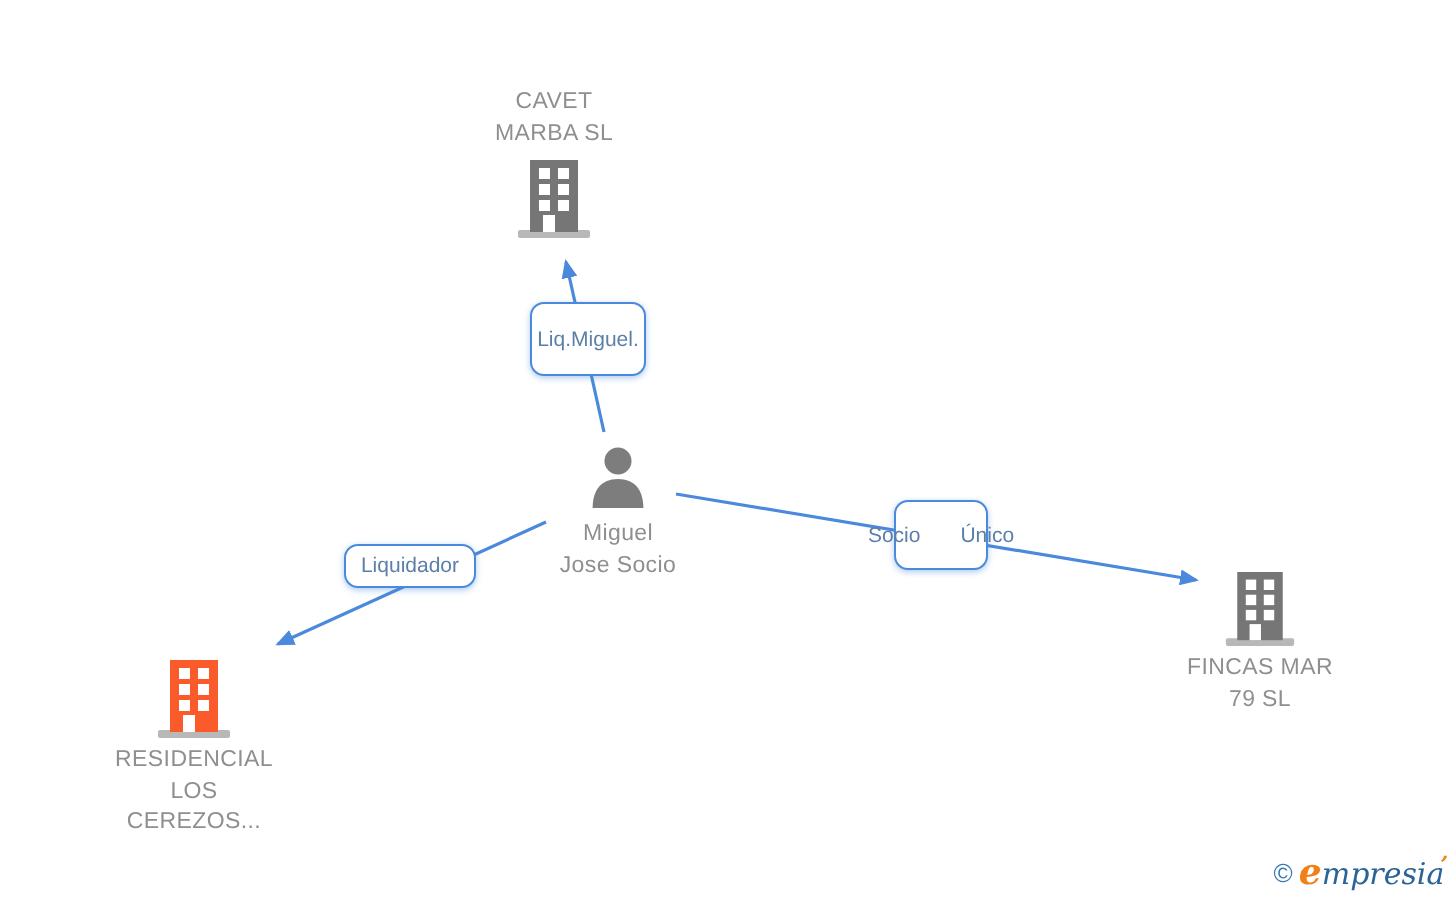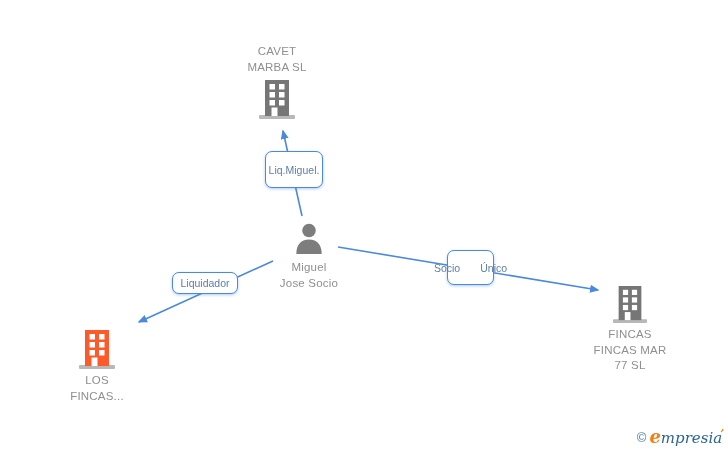--- a/index.html
+++ b/index.html
@@ -127,41 +127,41 @@
       <rect x="7" y="1" width="24" height="36" fill="#767676"></rect>
       <rect x="11.5" y="5" width="5.5" height="5.5" fill="#fff"></rect>
       <rect x="21" y="5" width="5.5" height="5.5" fill="#fff"></rect>
       <rect x="11.5" y="13" width="5.5" height="5.5" fill="#fff"></rect>
       <rect x="21" y="13" width="5.5" height="5.5" fill="#fff"></rect>
       <rect x="11.5" y="21" width="5.5" height="5.5" fill="#fff"></rect>
       <rect x="21" y="21" width="5.5" height="5.5" fill="#fff"></rect>
       <rect x="13.5" y="28.5" width="6" height="8.5" fill="#fff"></rect>
     </svg>
     <div class="node-label" style="margin-top:4px;">
-      <span>FINCAS</span>
       <span>FINCAS MAR</span>
-      <span>77 SL</span>
+      <span>79 SL</span>
     </div>
   </div>
 
   <div class="node" style="left:27px;top:329px;width:140px;">
     <svg class="icon" width="38" height="40" viewBox="0 0 38 40">
       <rect x="1" y="36" width="36" height="4" rx="1" fill="#b8b8b8"></rect>
       <rect x="7" y="1" width="24" height="36" fill="#fb5a2a"></rect>
       <rect x="11.5" y="5" width="5.5" height="5.5" fill="#fff"></rect>
       <rect x="21" y="5" width="5.5" height="5.5" fill="#fff"></rect>
       <rect x="11.5" y="13" width="5.5" height="5.5" fill="#fff"></rect>
       <rect x="21" y="13" width="5.5" height="5.5" fill="#fff"></rect>
       <rect x="11.5" y="21" width="5.5" height="5.5" fill="#fff"></rect>
       <rect x="21" y="21" width="5.5" height="5.5" fill="#fff"></rect>
       <rect x="13.5" y="28.5" width="6" height="8.5" fill="#fff"></rect>
     </svg>
     <div class="node-label" style="margin-top:4px;">
+      <span>RESIDENCIAL</span>
       <span>LOS</span>
-      <span>FINCAS...</span>
+      <span>CEREZOS...</span>
     </div>
   </div>
 
   <div class="edge-label" style="left:265px;top:151px;width:58px;height:37px;">
     <span>Liq.</span>
     <span>Miguel.</span>
   </div>
 
   <div class="edge-label" style="left:172px;top:272px;width:66px;height:22px;">
     <span>Liquidador</span>

